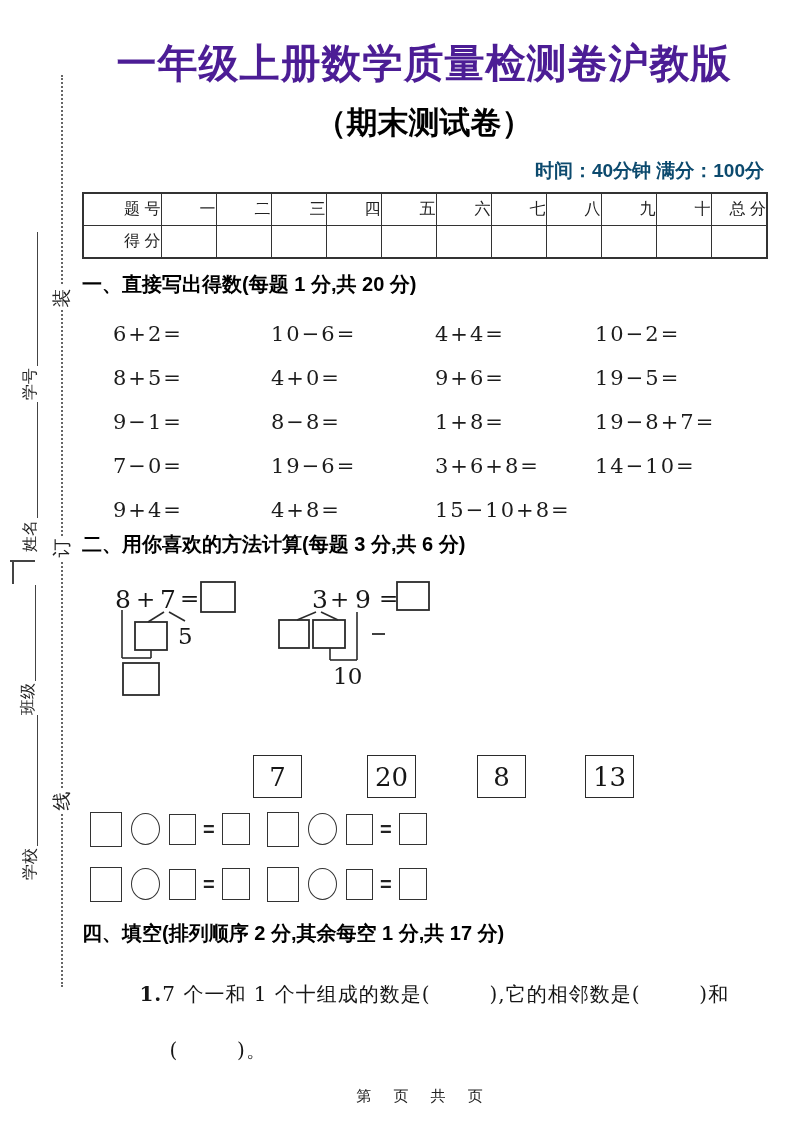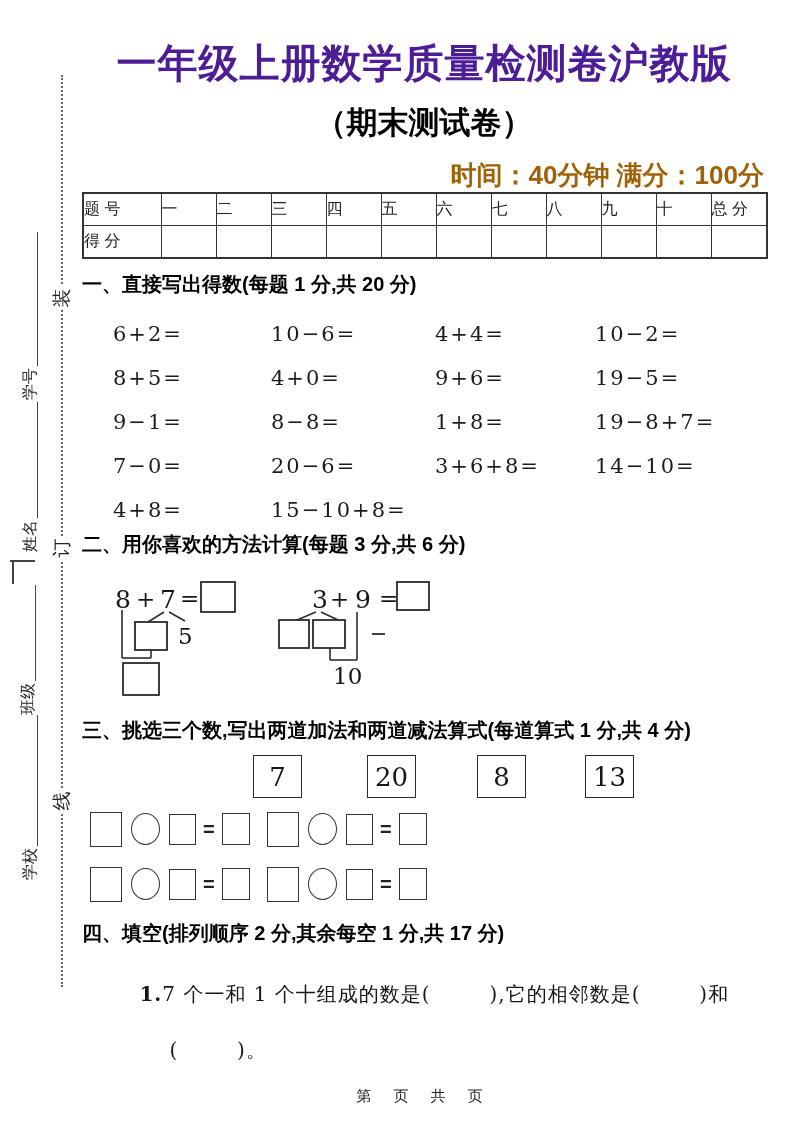--- a/index.html
+++ b/index.html
@@ -31,29 +31,29 @@
   .main-title{
     position:absolute;top:36px;left:0;width:100%;text-align:center;
     font-size:40px;font-weight:bold;letter-spacing:1px;color:#4c1d95;
   }
   .sub-title{
     position:absolute;top:102px;left:0;width:100%;text-align:center;
     font-size:31px;font-weight:bold;color:#000;
   }
   .exam-meta{
     position:absolute;top:158px;right:2px;
-    font-size:26px;font-weight:bold;color:#a16207;
+    font-size:19px;font-weight:bold;color:#0c4a6e;
   }
   
   table.score{
     position:absolute;top:192px;left:0;width:684px;
     border-collapse:collapse;table-layout:fixed;
   }
   table.score td{
-    border:1.5px solid #333;height:31px;text-align:left;
+    border:1.5px solid #333;height:31px;text-align:right;
     font-size:16px;color:#222;padding:0;
   }
   table.score{border:2px solid #333;}
   
   .sec-head{position:absolute;left:0;font-size:20px;font-weight:bold;color:#000;white-space:nowrap;}
   .problems{
     position:absolute;left:31px;top:312px;width:650px;
     display:grid;grid-template-columns:158px 164px 160px 1fr;
     font-family:"DejaVu Serif",serif;font-size:21px;letter-spacing:2px;color:#1c1c1c;
   }
@@ -172,23 +172,24 @@
     <span>10−2=</span>
     <span>8+5=</span>
     <span>4+0=</span>
     <span>9+6=</span>
     <span>19−5=</span>
     <span>9−1=</span>
     <span>8−8=</span>
     <span>1+8=</span>
     <span>19−8+7=</span>
     <span>7−0=</span>
-    <span>20−6=</span>
+    <span>19−6=</span>
     <span>3+6+8=</span>
     <span>14−10=</span>
+    <span>9+4=</span>
     <span>4+8=</span>
     <span>15−10+8=</span>
   </div>
 
   <div class="sec-head" style="top:531px">二、用你喜欢的方法计算(每题 3 分,共 6 分)</div>
 
   <svg style="position:absolute;left:16px;top:572px" width="185" height="190">
     <text x="17" y="36" font-size="25">8</text>
     <text x="38" y="35" font-size="23">+</text>
     <text x="62" y="36" font-size="25">7</text>
@@ -214,21 +215,20 @@
     <line x1="46" y1="40" x2="63" y2="48" stroke-width="1.6"></line>
     <rect x="4" y="48" width="30" height="28" stroke-width="1.8"></rect>
     <rect x="38" y="48" width="32" height="28" stroke-width="1.8"></rect>
     <line x1="82" y1="40" x2="82" y2="88" stroke-width="1.6"></line>
     <line x1="97" y1="62" x2="110" y2="62" stroke-width="1.8"></line>
     <line x1="55" y1="76" x2="55" y2="88" stroke-width="1.6"></line>
     <line x1="55" y1="88" x2="82" y2="88" stroke-width="1.6"></line>
     <text x="58" y="112" font-size="23">10</text>
   </svg>
 
-  <div class="sec-head" style="top:717px">三、挑选三个数,写出两道加法和两道减法算式(每道算式 1 分,共 4 分)</div>
   <div class="num-chip" style="left:171px">7</div>
   <div class="num-chip" style="left:285px">20</div>
   <div class="num-chip" style="left:395px">8</div>
   <div class="num-chip" style="left:503px">13</div>
 
   <div class="eq-group" style="left:8px;top:811px">
     <span class="sq1"></span>
     <span class="circ"></span>
     <span class="sq2"></span>
     <span class="eqs">=</span>

